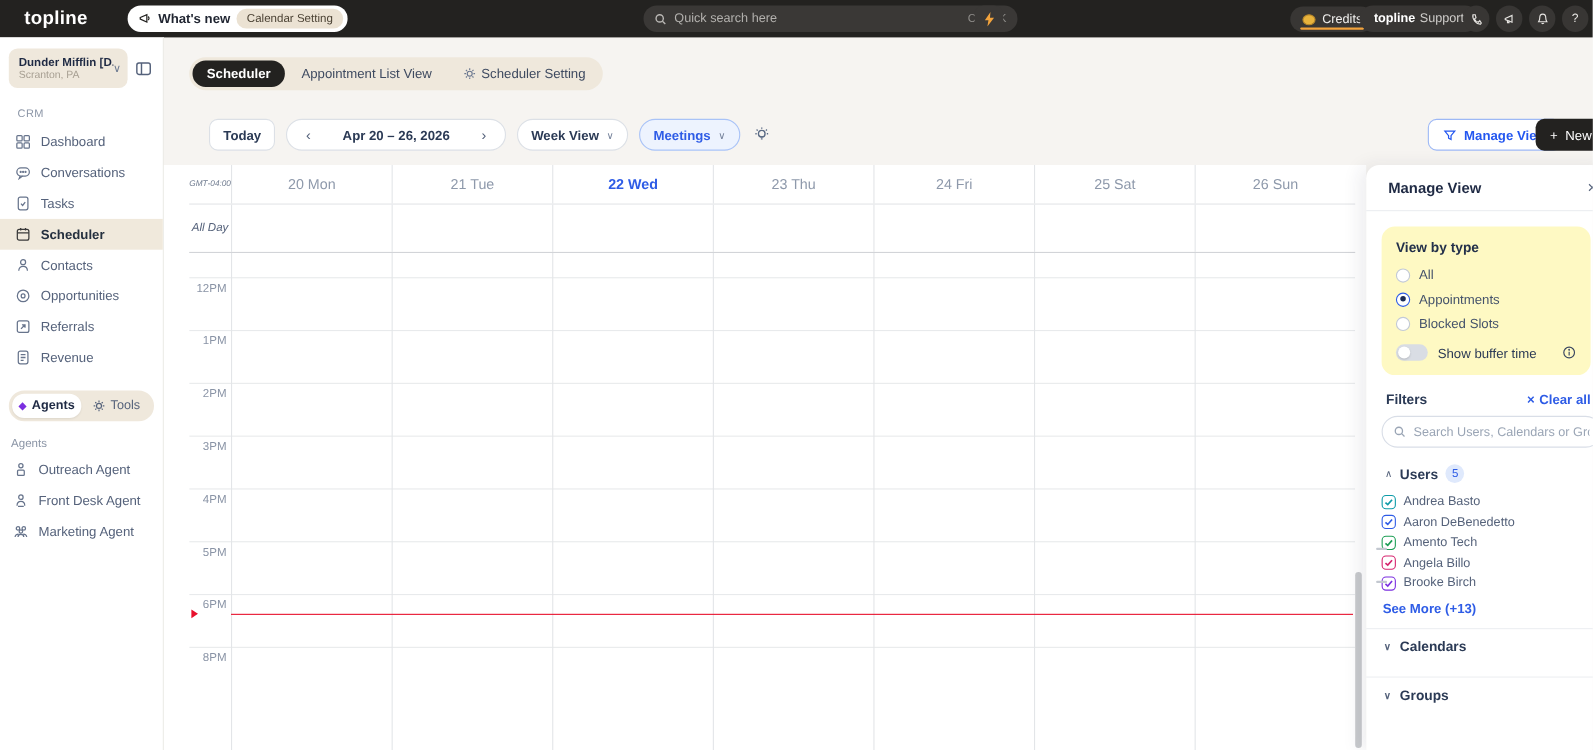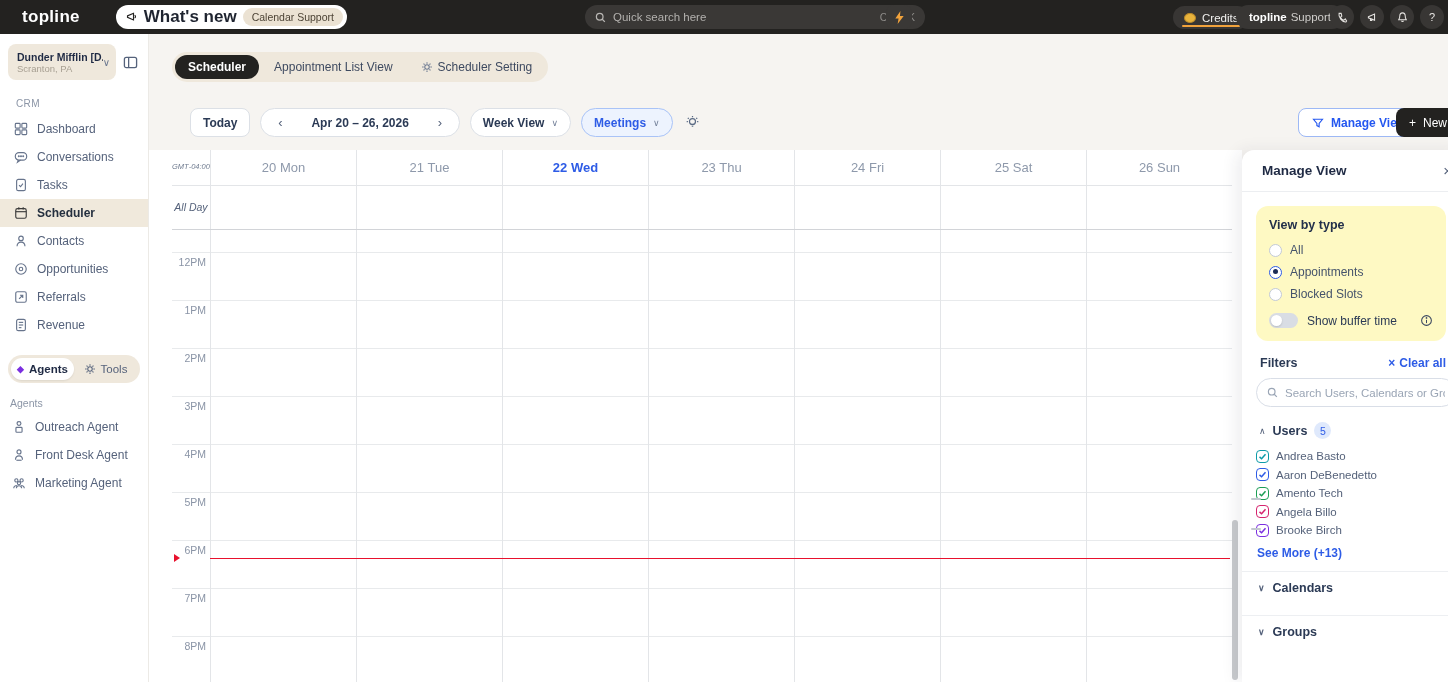--- a/index.html
+++ b/index.html
@@ -3,21 +3,21 @@
 <meta charset="utf-8">
 <style>
   * { margin:0; padding:0; box-sizing:border-box; }
   html,body { width:1448px; height:682px; overflow:hidden; }
   body { font-family:"Liberation Sans", sans-serif; background:#F6F4F1; position:relative; color:#2B3A55; }
 
   
   .topbar { position:absolute; left:0; top:0; width:1448px; height:34px; background:#232220; display:flex; align-items:center; }
   .logo { margin-left:22px; color:#fff; font-size:17px; font-weight:bold; letter-spacing:.3px; }
   .whatsnew { margin-left:36px; height:24px; background:#fff; border-radius:999px; display:flex; align-items:center; gap:6px; padding:0 4px 0 10px; cursor:pointer; }
-  .whatsnew .wn-label { font-size:17px; font-weight:bold; color:#1F2430; }
+  .whatsnew .wn-label { font-size:12px; font-weight:bold; color:#1F2430; }
   .wn-badge { background:#EBE2D3; border-radius:999px; padding:3px 9px; font-size:10.5px; color:#4C4335; }
   .topsearch { position:absolute; left:585px; top:5px; width:340px; height:24px; background:#3A3836; border-radius:999px; display:flex; align-items:center; padding:0 10px; gap:7px; }
   .topsearch input { flex:1; background:transparent; border:none; outline:none; font-size:11.5px; color:#D8D6D3; font-family:inherit; }
   .topsearch input::placeholder { color:#B3B1AE; }
   .shortcut { font-size:10.5px; color:#8E8C89; }
   .boltbtn { position:absolute; left:886px; top:5px; width:26px; height:24px; background:#3A3836; border-radius:8px; display:flex; align-items:center; justify-content:center; cursor:pointer; }
   .credits { position:absolute; left:1173px; top:6px; height:23px; background:#383634; border-radius:999px; display:flex; align-items:center; gap:6px; padding:0 11px; cursor:pointer; }
   .credits:after { content:""; position:absolute; left:9px; right:9px; bottom:2px; height:2px; background:#F2A33C; border-radius:2px; }
   .credits .c-label { font-size:11.5px; color:#F2F1EF; }
   .coin { width:12px; height:10px; border-radius:50%; background:#E8B33C; border:1px solid #B8882A; }
@@ -121,21 +121,21 @@
 <div class="topbar">
   <div class="logo">topline</div>
   <div class="whatsnew">
     <span>
         <svg width="12" height="12" viewBox="0 0 16 16" fill="none" stroke="#232220" stroke-width="1.5">
           <path d="M2 6.5 L10 3 V12 L2 8.5 Z"></path>
           <path d="M11.5 5.5 C13 6.5 13 8.5 11.5 9.5"></path>
         </svg>
       </span>
     <span class="wn-label">What's new</span>
-    <span class="wn-badge">Calendar Support</span>
+    <span class="wn-badge">Calendar Setting</span>
   </div>
   <div class="topsearch">
     <span>
         <svg width="11" height="11" viewBox="0 0 14 14" fill="none" stroke="#B9B7B4" stroke-width="1.6">
           <circle cx="6" cy="6" r="4.2"></circle>
           <line x1="9.2" y1="9.2" x2="12.5" y2="12.5"></line>
         </svg>
       </span>
     <input placeholder="Quick search here" style="">
     <span class="shortcut">Ctrl + K</span>
@@ -435,23 +435,20 @@
             <div class="hour-label">3PM</div>
           </div>
           <div class="hour-row">
             <div class="hour-label">4PM</div>
           </div>
           <div class="hour-row">
             <div class="hour-label">5PM</div>
           </div>
           <div class="hour-row">
             <div class="hour-label">6PM</div>
-          </div>
-          <div class="hour-row">
-            <div class="hour-label">7PM</div>
           </div>
           <div class="hour-row">
             <div class="hour-label">8PM</div>
           </div>
         </div>
       <div class="cols">
 
       <div class="col"></div>
           <div class="col"></div>
           <div class="col"></div>

